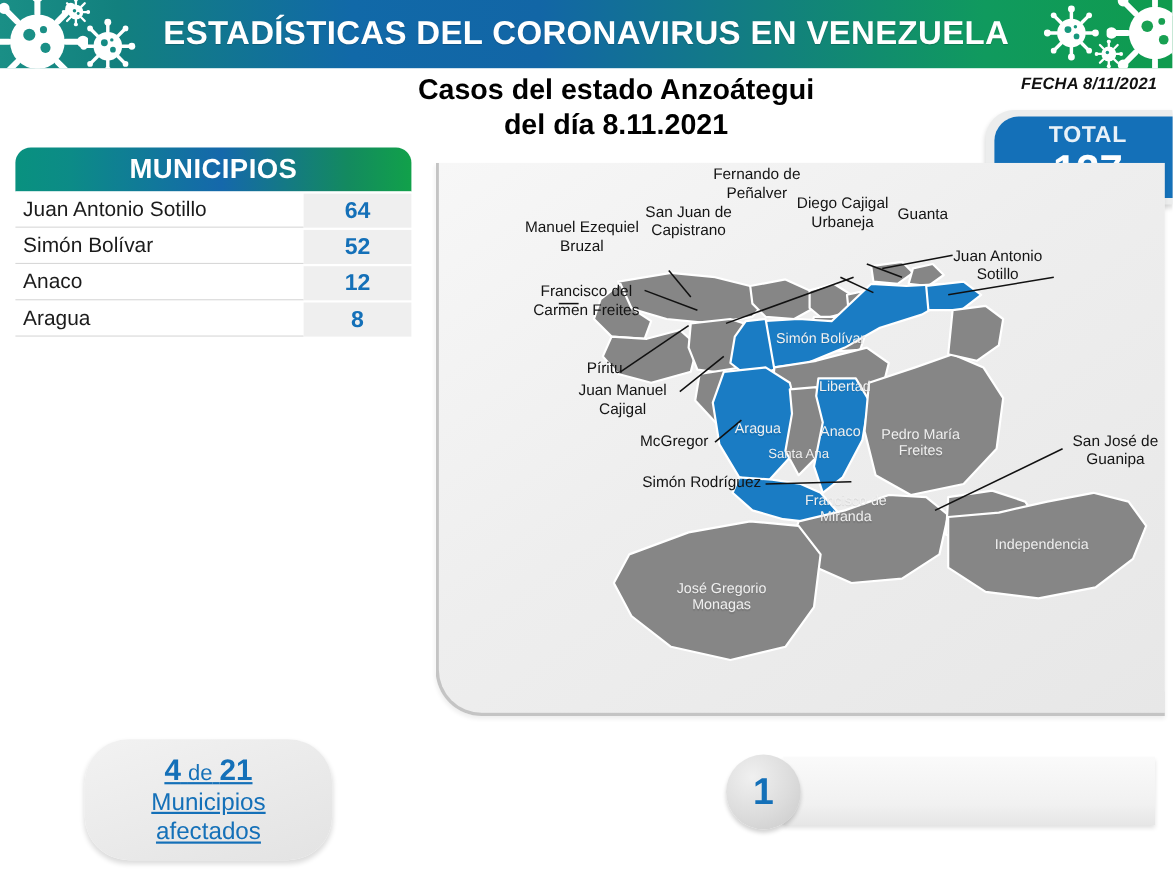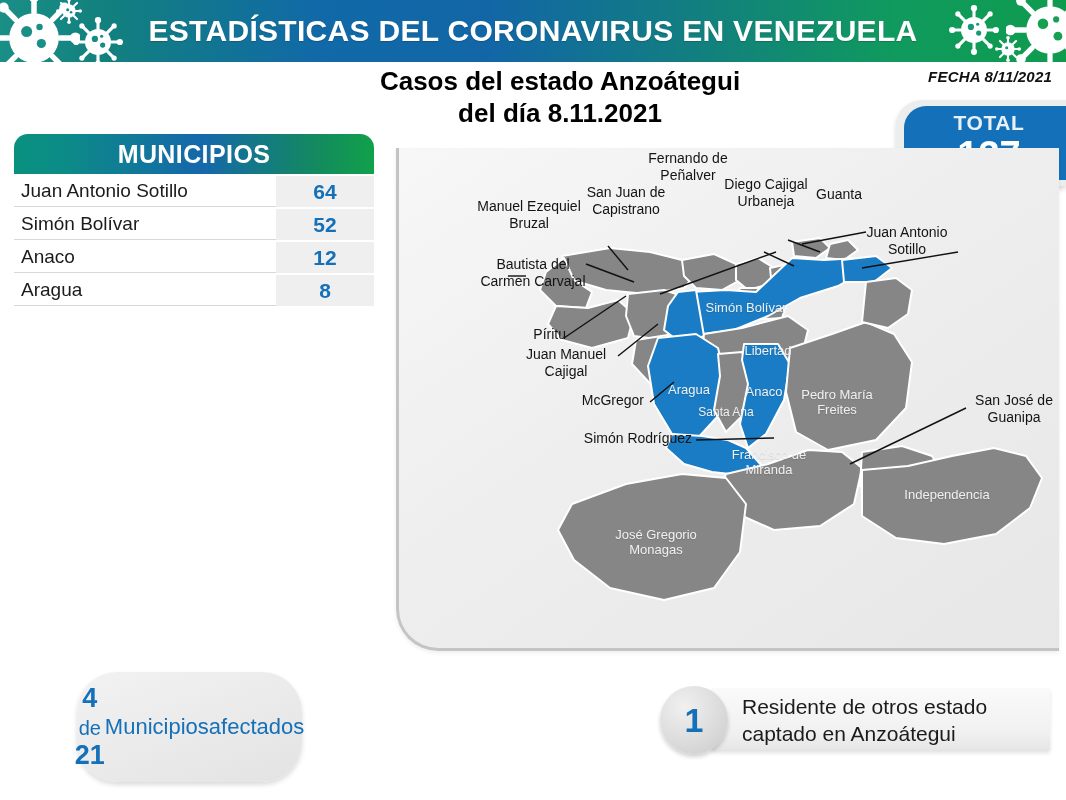--- a/index.html
+++ b/index.html
@@ -114,21 +114,21 @@
     position:absolute;color:#141414;font-size:14px;line-height:1.18;
   }
 
   
   .pill{
     position:absolute;left:77px;top:672px;width:225px;height:110px;
     background:linear-gradient(160deg,#f2f2f2 0%,#e9e9e9 60%,#e3e3e3 100%);
     border-radius:40px;
     box-shadow:0 3px 5px rgba(0,0,0,.14);
     text-align:center;color:#1470b8;
-    display:flex;flex-direction:row;align-items:center;justify-content:center;
+    display:flex;flex-direction:column;align-items:center;justify-content:center;text-decoration:underline;
   }
   .pill-line1{font-size:23px;line-height:1.15;}
   .pill-line1 b{font-size:27px;font-weight:bold;}
   .pill-line1 .de{font-size:20px;font-weight:normal;}
   .pill-line2{font-size:22px;line-height:1.2;}
   .pill-line3{font-size:22px;line-height:1.2;}
 
   
   .res-wrap{
     position:absolute;left:660px;top:686px;width:390px;height:72px;
@@ -450,38 +450,34 @@
   <div class="mlab" style="left:496px;top:340px;width:110px;">Independencia</div>
   <div class="mlab" style="left:205px;top:380px;width:110px;">José Gregorio Monagas</div>
   <div class="mlab" style="left:332px;top:300px;width:82px;">Francisco de Miranda</div>
 
   <div class="clab" style="left:238px;top:2px;width:108px;text-align:center;">Fernando de Peñalver</div>
   <div class="clab" style="left:72px;top:50px;width:122px;text-align:center;">Manuel Ezequiel Bruzal</div>
   <div class="clab" style="left:176px;top:36px;width:108px;text-align:center;">San Juan de Capistrano</div>
   <div class="clab" style="left:312px;top:28px;width:116px;text-align:center;">Diego Cajigal Urbaneja</div>
   <div class="clab" style="left:420px;top:38px;width:70px;text-align:left;">Guanta</div>
   <div class="clab" style="left:456px;top:76px;width:110px;text-align:center;">Juan Antonio Sotillo</div>
-  <div class="clab" style="left:82px;top:108px;width:110px;text-align:center;">Bautista del Carmen Carvajal</div>
+  <div class="clab" style="left:82px;top:108px;width:110px;text-align:center;">Francisco del Carmen Freites</div>
   <div class="clab" style="left:102px;top:178px;width:68px;text-align:right;">Píritu</div>
   <div class="clab" style="left:118px;top:198px;width:104px;text-align:center;">Juan Manuel Cajigal</div>
   <div class="clab" style="left:156px;top:244px;width:92px;text-align:right;">McGregor</div>
   <div class="clab" style="left:160px;top:282px;width:136px;text-align:right;">Simón Rodríguez</div>
   <div class="clab" style="left:570px;top:244px;width:96px;text-align:center;">San José de Guanipa</div>
 </div>
 
 <div class="pill">
   <div class="pill-line1">
     <b>4</b>
     <span class="de">de</span>
     <b>21</b>
   </div>
   <div class="pill-line2">Municipios</div>
   <div class="pill-line3">afectados</div>
 </div>
 
 <div class="res-wrap">
   <div class="res-bar"></div>
   <div class="res-circle">1</div>
-  <div class="res-text">
-    <div>Residente de otros estado</div>
-    <div>captado en Anzoátegui</div>
-  </div>
 </div>
 
 </body></html>

